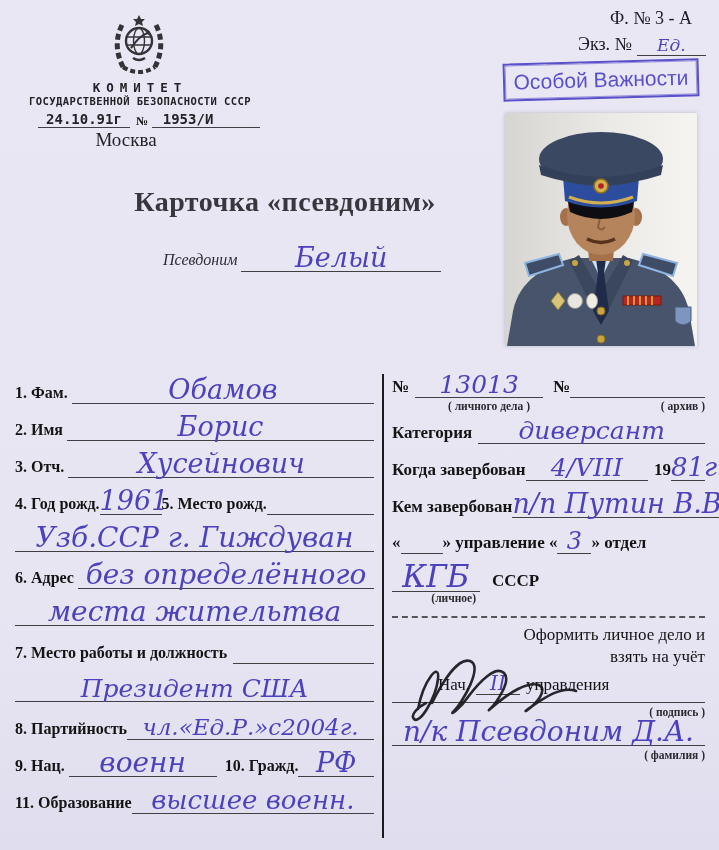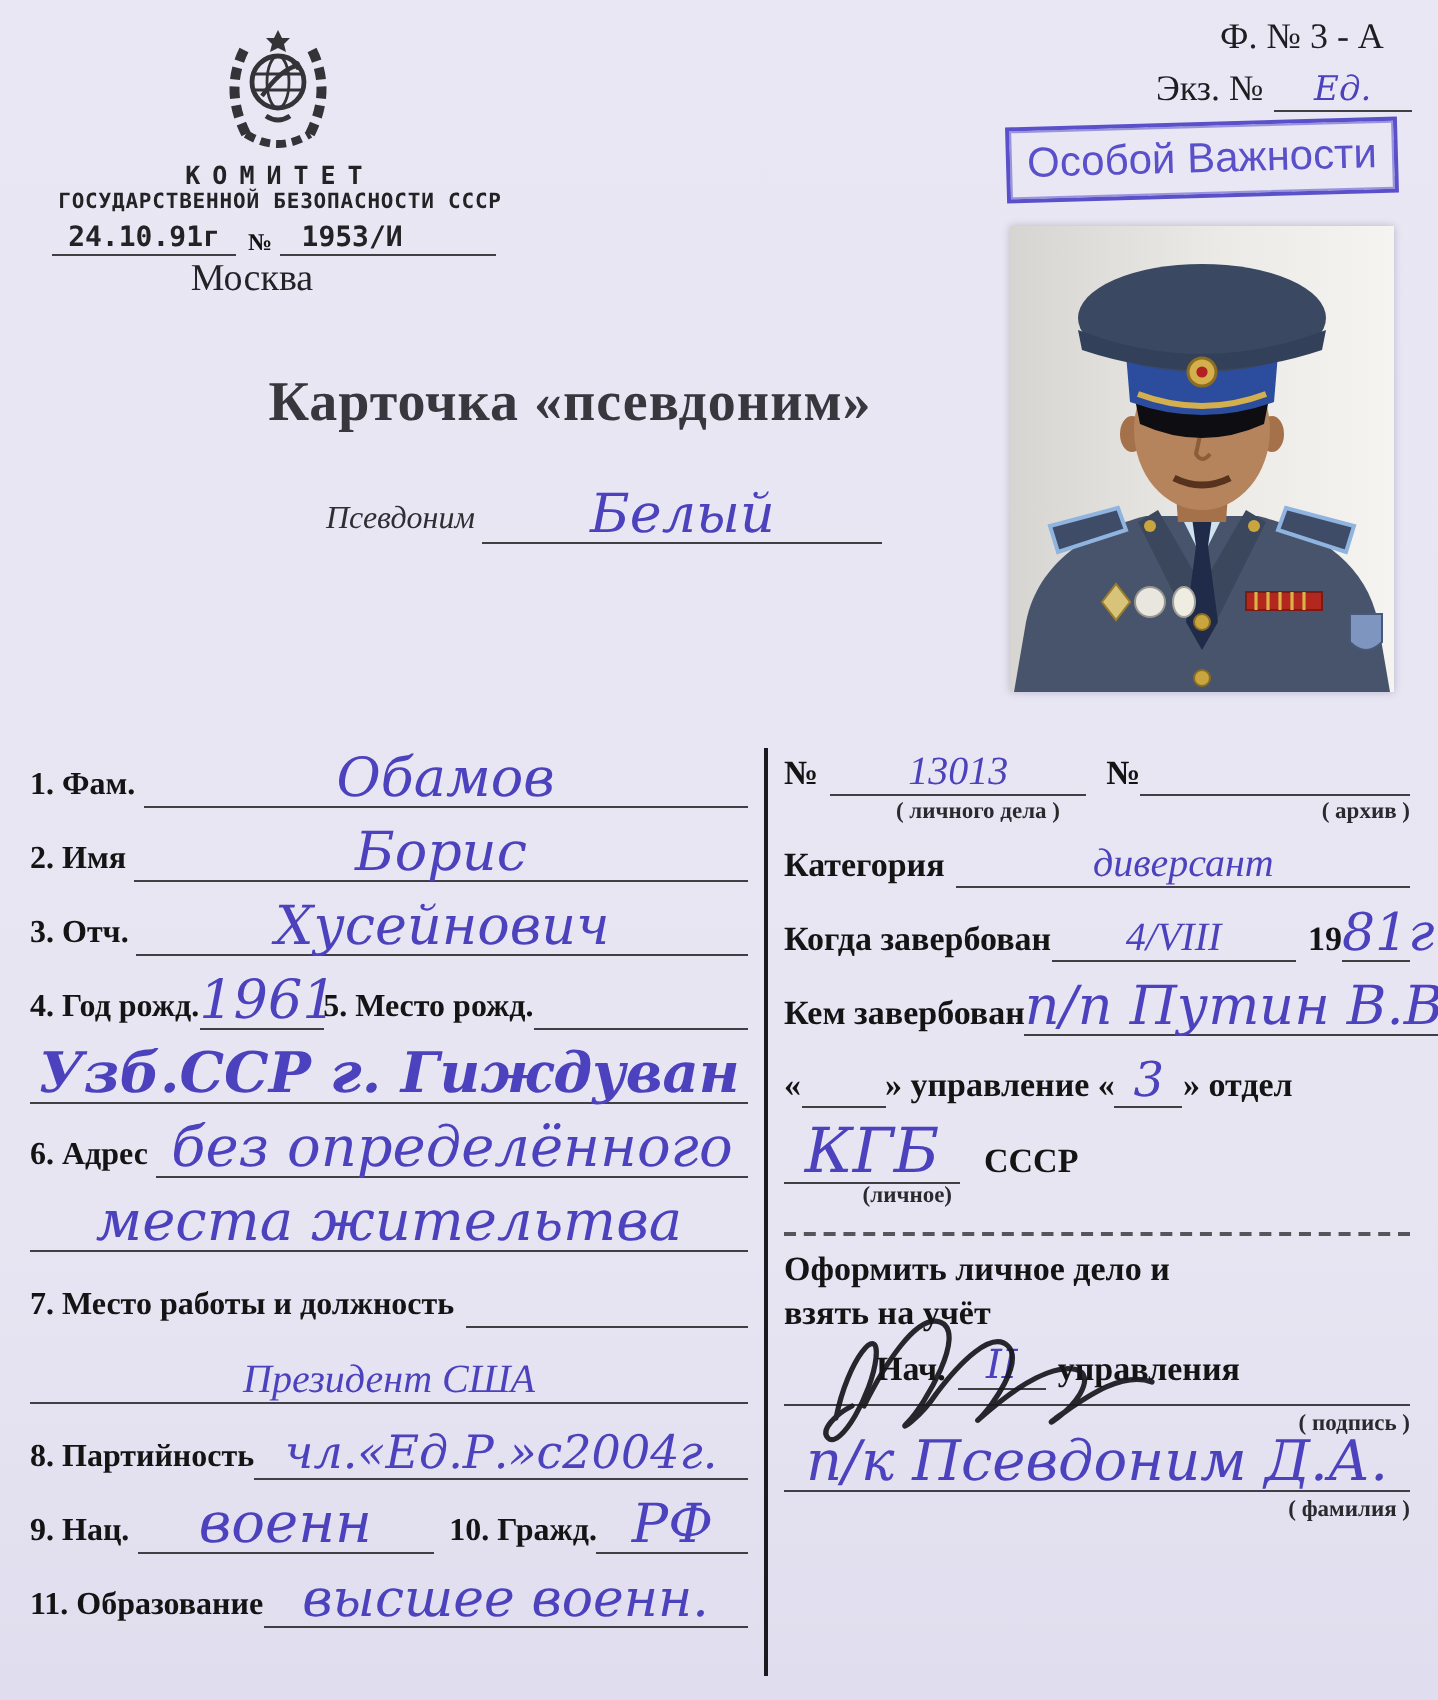--- a/index.html
+++ b/index.html
@@ -9,33 +9,33 @@
     font-family:"Liberation Serif",serif;color:#161616;
   }
   .abs{position:absolute;}
   .row{position:absolute;display:flex;align-items:flex-end;}
   .lbl{font-weight:bold;font-size:16px;line-height:1.05;padding-bottom:2px;white-space:nowrap;color:#141414;}
   .lbl17{font-size:17px;}
   .u{border-bottom:1.6px solid #3f3f44;text-align:center;}
   .fill{flex:1 1 auto;}
   .hand{font-family:"DejaVu Serif",serif;font-style:italic;color:#4c42bd;line-height:0.9;white-space:nowrap;display:inline-block;margin-bottom:-3px;}
   .h17{font-size:17px;} .h20{font-size:20px;} .h23{font-size:23px;} .h24{font-size:24px;}
-  .h26{font-size:26px;} .h27{font-size:27px;} .h28{font-size:28px;} .h29{font-size:20px;font-family:Liberation Serif, serif;} .h31{font-size:31px;}
+  .h26{font-size:26px;} .h27{font-size:27px;} .h28{font-size:28px;} .h29{font-size:25px;} .h31{font-size:31px;}
   .cap{font-size:11.5px;font-weight:bold;color:#2a2a2e;text-align:right;white-space:nowrap;}
   .mono{font-family:"DejaVu Sans Mono",monospace;font-weight:bold;color:#232326;}
   .center{text-align:center;}
   .stamp-box{
     position:absolute;left:503px;top:61px;width:176px;padding:5px 8px;
     border:2px solid #5a50c9;box-shadow:0 0 0 1px rgba(90,80,201,.55) inset;
     transform:rotate(-1.6deg);text-align:center;
     font-family:"Liberation Sans",sans-serif;font-size:21px;color:#5a50c9;background:rgba(255,255,255,0.04);
   }
   .vdivider{position:absolute;left:382px;top:374px;width:2px;height:464px;background:#1b1b1f;}
   .dashline{position:absolute;left:392px;top:616px;width:313px;border-top:2px dashed #55555c;}
-  .resline{font-weight:bold;font-size:17px;text-align:left;white-space:nowrap;color:#141414;}
+  .resline{font-weight:normal;font-size:17px;text-align:right;white-space:nowrap;color:#141414;}
   .title{font-weight:bold;font-size:28px;letter-spacing:.5px;color:#37373d;text-align:center;}
   .pseud-lbl{font-style:italic;font-size:16px;color:#2e2e33;padding-bottom:3px;white-space:nowrap;}
   .photo-frame{position:absolute;left:505px;top:113px;width:192px;height:233px;box-shadow:0 0 4px rgba(40,40,70,.25);}
   svg{display:block;}
 </style>
 </head>
 <body>
 
 <div class="page">
 
@@ -51,21 +51,21 @@
         <path d="M46,12 Q56,32 45,54" stroke-width="5" stroke-dasharray="6 3.5"></path>
         <path d="M13,54 Q29,64 45,54" stroke-width="4" stroke-dasharray="5 3"></path>
         <path d="M23,45 Q29,49 35,45" stroke-width="2.4"></path>
       </g>
     </svg>
   </div>
 
   <div class="abs mono center" style="left:10px;top:80px;width:260px;font-size:12.5px;letter-spacing:6px;">КОМИТЕТ</div>
   <div class="abs mono center" style="left:2px;top:95px;width:276px;font-size:10.5px;letter-spacing:0.4px;">ГОСУДАРСТВЕННОЙ БЕЗОПАСНОСТИ СССР</div>
 
-  <div class="row" style="left:26px;top:104px;width:246px;height:24px;">
+  <div class="row" style="left:26px;top:104px;width:246px;height:24px;justify-content:center;">
     <span class="u mono" style="width:92px;font-size:14px;">24.10.91г</span>
     <span class="lbl" style="font-size:12px;padding:0 4px 0 6px;">№</span>
     <span class="u mono" style="width:72px;font-size:14px;">1953/И</span>
     <span class="u" style="width:36px;">&nbsp;</span>
   </div>
   <div class="abs center" style="left:26px;top:129px;width:200px;font-size:19px;color:#232327;">Москва</div>
 
   <div class="abs" style="left:595px;top:8px;width:112px;font-size:18px;text-align:center;color:#1d1d22;">Ф.  № 3 - А</div>
   <div class="row" style="left:578px;top:32px;width:128px;height:24px;">
     <span style="font-size:18px;color:#1d1d22;padding-bottom:1px;white-space:nowrap;">Экз. №</span>
@@ -145,21 +145,21 @@
   <div class="row" style="left:15px;top:444px;width:359px;height:34px;">
     <span class="lbl">3. Отч.</span>
     <span class="u fill" style="margin-left:4px;"><span class="hand h27">Хусейнович</span></span>
   </div>
   <div class="row" style="left:15px;top:481px;width:359px;height:34px;">
     <span class="lbl">4. Год рожд.</span>
     <span class="u" style="width:62px;"><span class="hand h27">1961</span></span>
     <span class="lbl">5. Место рожд.</span>
     <span class="u fill">&nbsp;</span>
   </div>
-  <div class="row" style="left:15px;top:518px;width:359px;height:34px;font-weight:bold;">
+  <div class="row" style="left:15px;top:518px;width:359px;height:34px;">
     <span class="u fill"><span class="hand h28">Узб.ССР г. Гиждуван</span></span>
   </div>
   <div class="row" style="left:15px;top:555px;width:359px;height:34px;">
     <span class="lbl">6. Адрес</span>
     <span class="u fill" style="margin-left:4px;"><span class="hand h28">без определённого</span></span>
   </div>
   <div class="row" style="left:15px;top:592px;width:359px;height:34px;">
     <span class="u fill"><span class="hand h28">места жительтва</span></span>
   </div>
   <div class="row" style="left:15px;top:638px;width:359px;height:26px;">

